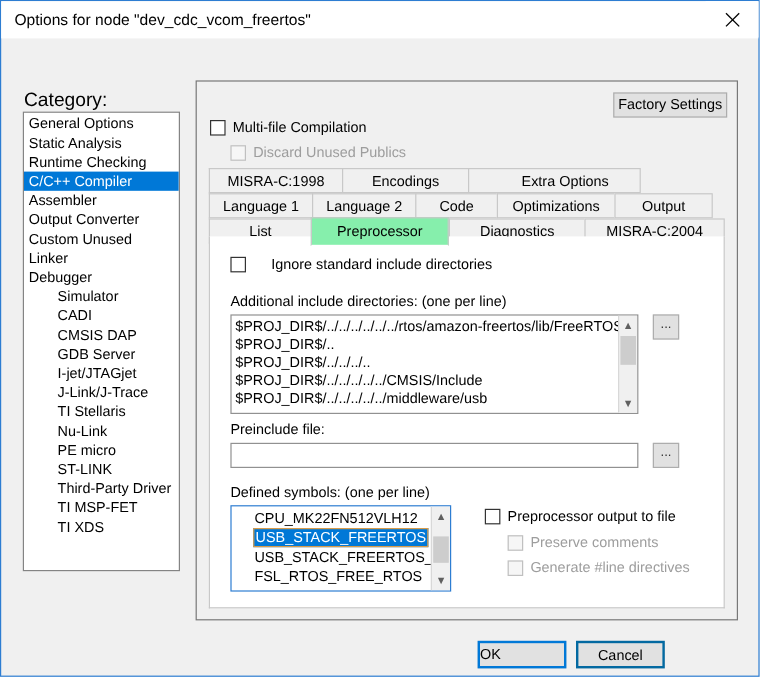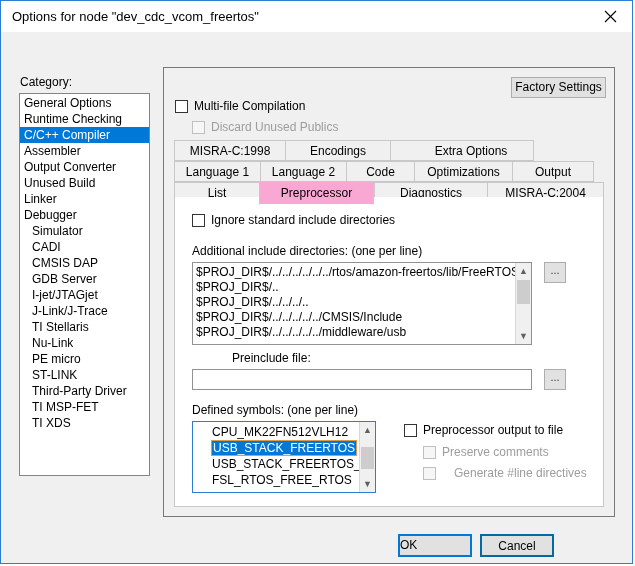--- a/index.html
+++ b/index.html
@@ -52,21 +52,21 @@
     justify-content: center;
     background: #ffffff;
   }
   .close-btn svg { display: block; }
 
   
   .category-label {
     position: absolute;
     left: 19px;
     top: 74px;
-    font-size: 12px;
+    font-size: 16px;
   }
   .category-list {
     position: absolute;
     left: 18px;
     top: 92px;
     width: 131px;
     height: 383px;
     background: #ffffff;
     border: 1px solid #848484;
     box-sizing: border-box;
@@ -74,21 +74,21 @@
     padding-top: 1px;
   }
   .cat-item {
     height: 16px;
     line-height: 16px;
     padding-left: 4px;
     font-size: 12px;
     white-space: nowrap;
     color: #000000;
   }
-  .cat-item.indent { padding-left: 12px; }
+  .cat-item.indent { padding-left: 28px; }
   .cat-item.selected {
     background: #0078d7;
     color: #ffffff;
   }
 
   
   .panel {
     position: absolute;
     left: 162px;
     top: 66px;
@@ -150,21 +150,21 @@
     background: #f0f0f0;
     border: 1px solid #c8c8c8;
     border-right: none;
     box-sizing: border-box;
     color: #000;
     white-space: nowrap;
     overflow: hidden;
   }
   .tab:last-child { border-right: 1px solid #c8c8c8; }
   .tab.active {
-    background: #f9a8d4;
+    background: #86efac;
     border: 1px solid #c8c8c8;
     border-bottom: 1px solid #ffffff;
     height: 24px;
     margin-top: -1px;
     line-height: 22px;
     z-index: 5;
     position: relative;
   }
 
   .tab-body {
@@ -323,25 +323,26 @@
           <line x1="1" y1="1" x2="12" y2="12" stroke="#000" stroke-width="1.1"></line>
           <line x1="12" y1="1" x2="1" y2="12" stroke="#000" stroke-width="1.1"></line>
         </svg>
       </span>
     </div>
   </div>
 
   <div class="category-label">Category:</div>
   <div class="category-list" id="category-list">
       <div class="cat-item">General Options</div>
+      <div class="cat-item">Static Analysis</div>
       <div class="cat-item">Runtime Checking</div>
       <div class="cat-item selected">C/C++ Compiler</div>
       <div class="cat-item">Assembler</div>
       <div class="cat-item">Output Converter</div>
-      <div class="cat-item">Unused Build</div>
+      <div class="cat-item">Custom Unused</div>
       <div class="cat-item">Linker</div>
       <div class="cat-item">Debugger</div>
       <div class="cat-item indent">Simulator</div>
       <div class="cat-item indent">CADI</div>
       <div class="cat-item indent">CMSIS DAP</div>
       <div class="cat-item indent">GDB Server</div>
       <div class="cat-item indent">I-jet/JTAGjet</div>
       <div class="cat-item indent">J-Link/J-Trace</div>
       <div class="cat-item indent">TI Stellaris</div>
       <div class="cat-item indent">Nu-Link</div>
@@ -380,21 +381,21 @@
       </div>
     <div class="tabrow" style="left:10px; top:114px;" id="tabrow3">
         <div class="tab" style="width: 85px;">List</div>
         <div class="tab active" style="width: 115px;">Preprocessor</div>
         <div class="tab" style="width: 113px;">Diagnostics</div>
         <div class="tab" style="width: 117px;">MISRA-C:2004</div>
       </div>
 
     <div class="tab-body">
 
-      <div class="cb-row" style="left:17px; top:16px;">
+      <div class="cb-row" style="left:17px; top:16px;gap:15px;">
         <span class="cbox"></span>
         <span>Ignore standard include directories</span>
       </div>
 
       <div class="fld-label" style="left:17px; top:47px;">Additional include directories: (one per line)</div>
 
       <div class="textbox-multi" style="left:17px; top:65px; width:340px; height:83px;">
         <div class="lines" style="width:322px;" id="incdirs">
             <div>$PROJ_DIR$/../../../../../../rtos/amazon-freertos/lib/FreeRTOS/porta</div>
             <div>$PROJ_DIR$/..</div>
@@ -404,21 +405,21 @@
           </div>
         <div class="vscroll">
           <div class="arrow">▲</div>
           <div class="thumb" style="top:17px; height:24px;"></div>
           <div class="arrow bottom">▼</div>
         </div>
       </div>
 
       <div class="browse-btn" style="left:369px; top:65px;">...</div>
 
-      <div class="fld-label" style="left:17px; top:154px;margin-left:40px;">Preinclude file:</div>
+      <div class="fld-label" style="left:17px; top:154px;">Preinclude file:</div>
       <div class="textbox-single" style="left:17px; top:172px; width:340px; height:21px;"></div>
       <div class="browse-btn" style="left:369px; top:172px;">...</div>
 
       <div class="fld-label" style="left:17px; top:206px;">Defined symbols: (one per line)</div>
 
       <div class="symbols-box" style="left:17px; top:224px; width:184px; height:72px;">
         <div class="rows" style="width:166px;margin-left:16px;" id="symrows">
             <div>CPU_MK22FN512VLH12</div>
             <div><span class="sym-selected">USB_STACK_FREERTOS</span></div>
             <div>USB_STACK_FREERTOS_HEAP_S</div>
@@ -434,21 +435,21 @@
       <div class="cb-row" style="left:229px; top:226px;">
         <span class="cbox"></span>
         <span>Preprocessor output to file</span>
       </div>
 
       <div class="cb-row disabled" style="left:248px; top:248px;">
         <span class="cbox disabled"></span>
         <span>Preserve comments</span>
       </div>
 
-      <div class="cb-row disabled" style="left:248px; top:269px;gap:12px;">
+      <div class="cb-row disabled" style="left:248px; top:269px;">
         <span class="cbox disabled"></span>
         <span>Generate #line directives</span>
       </div>
 
     </div>
   </div>
 
   <div class="btn-ok">OK</div>
   <div class="btn-cancel">Cancel</div>
 

